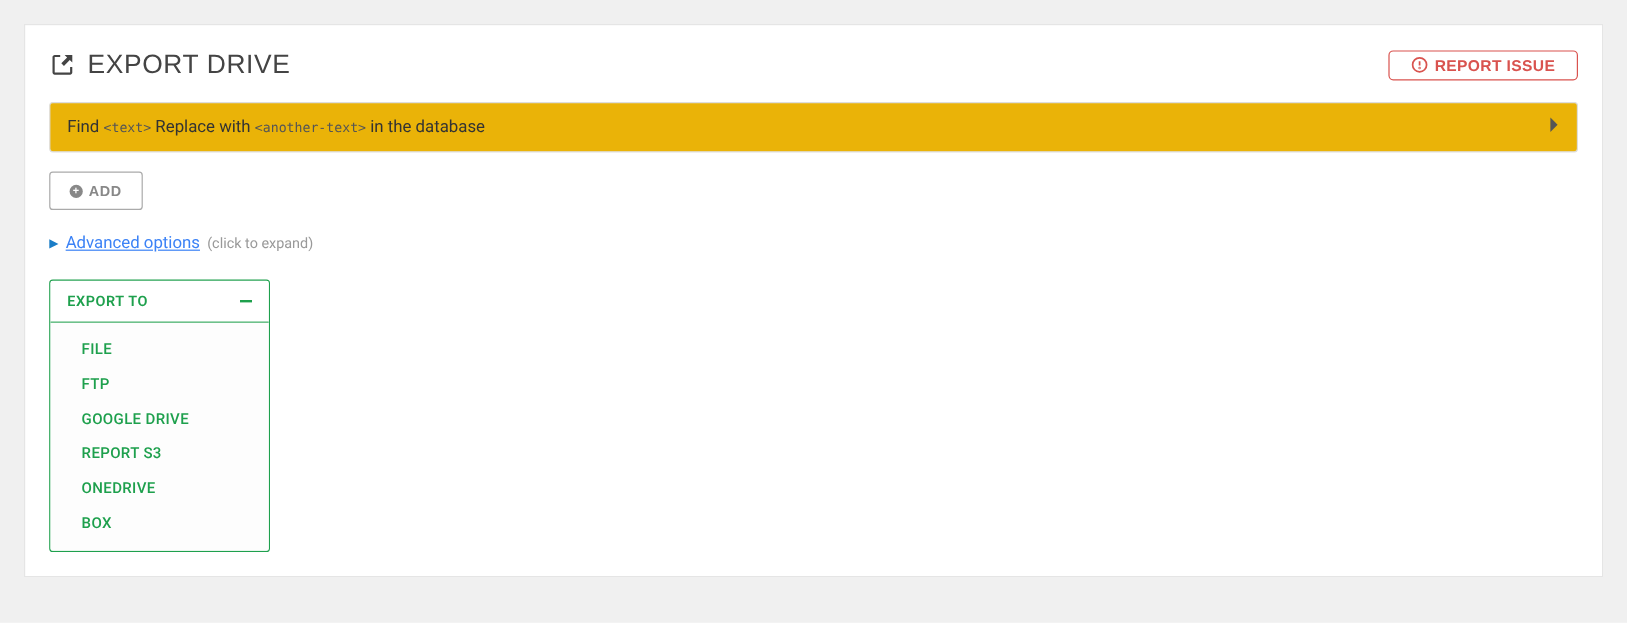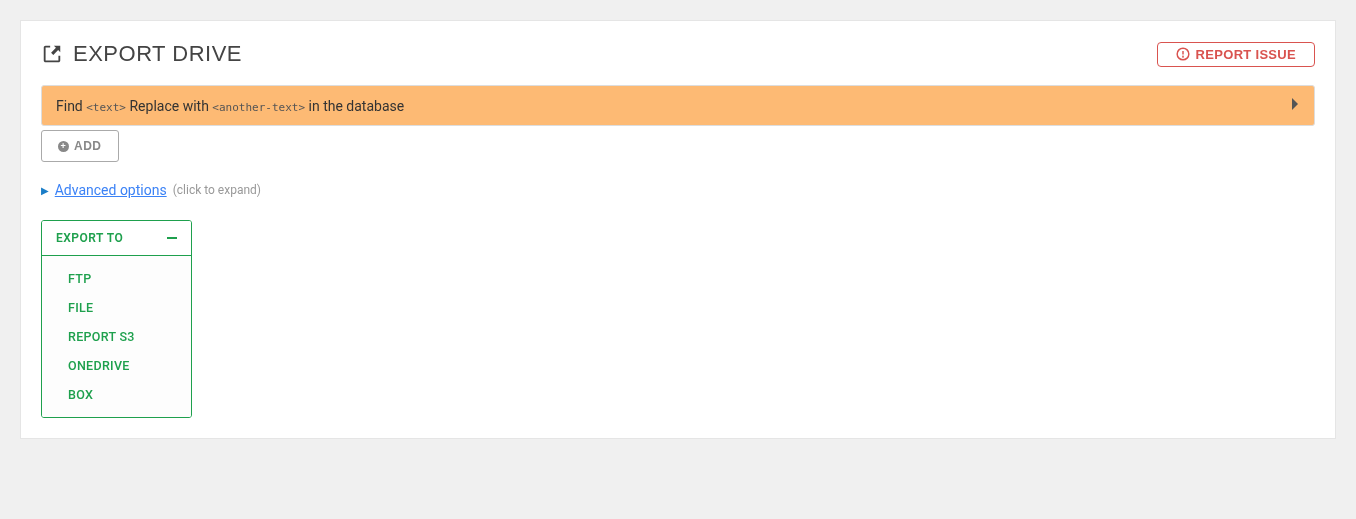--- a/index.html
+++ b/index.html
@@ -55,26 +55,26 @@
       cursor: pointer;
     }
     .report-btn svg {
       width: 14px;
       height: 14px;
     }
     .find-replace-bar {
       border: 1px solid #ddd;
       border-radius: 3px;
       padding: 11px 14px;
-      background: #fdba74;
+      background: #eab308;
       display: flex;
       justify-content: space-between;
       align-items: center;
       cursor: pointer;
-      margin-bottom: 4px;
+      margin-bottom: 16px;
     }
     .find-replace-text {
       font-size: 14px;
       color: #333;
     }
     .find-replace-text .tag {
       font-family: monospace;
       font-size: 11px;
       color: #555;
     }
@@ -125,21 +125,21 @@
       font-size: 14px;
       text-decoration: underline;
     }
     .advanced-hint {
       color: #999;
       font-size: 12px;
     }
     .export-dropdown {
       border: 1px solid #1ea04d;
       border-radius: 3px;
-      width: 151px;
+      width: 184px;
       overflow: hidden;
     }
     .export-dropdown-header {
       background: #fff;
       border-bottom: 1px solid #1ea04d;
       padding: 10px 14px;
       display: flex;
       justify-content: space-between;
       align-items: center;
       color: #1ea04d;
@@ -211,21 +211,22 @@
     <span class="advanced-link">Advanced options</span>
     <span class="advanced-hint">(click to expand)</span>
   </div>
 
   <div class="export-dropdown">
     <div class="export-dropdown-header">
       <span>EXPORT TO</span>
       <span class="minus-icon"></span>
     </div>
     <div class="export-dropdown-body">
+      <div class="export-item">FILE</div>
       <div class="export-item">FTP</div>
-      <div class="export-item">FILE</div>
+      <div class="export-item">GOOGLE DRIVE</div>
       <div class="export-item">REPORT S3</div>
       <div class="export-item">ONEDRIVE</div>
       <div class="export-item">BOX</div>
     </div>
   </div>
 
 </div>
 
 </body></html>

